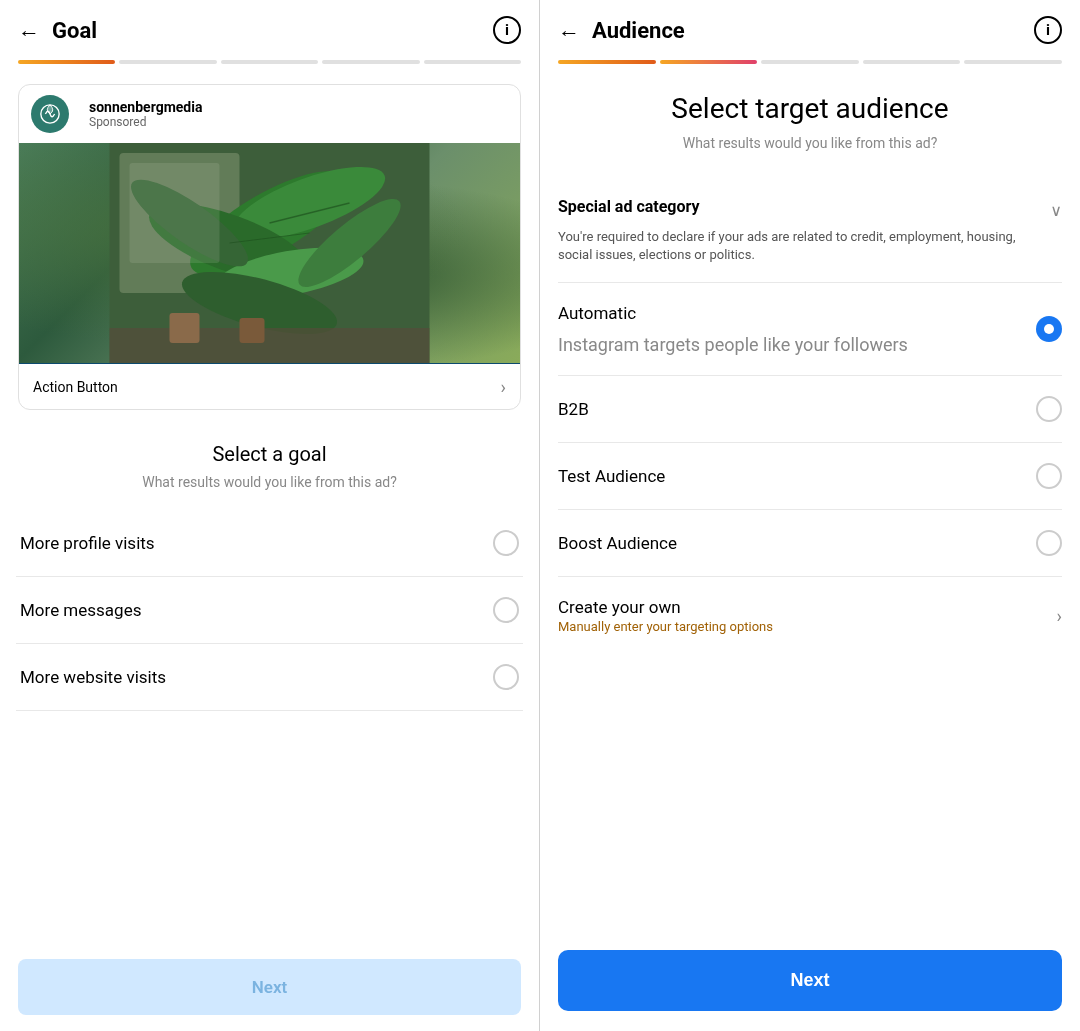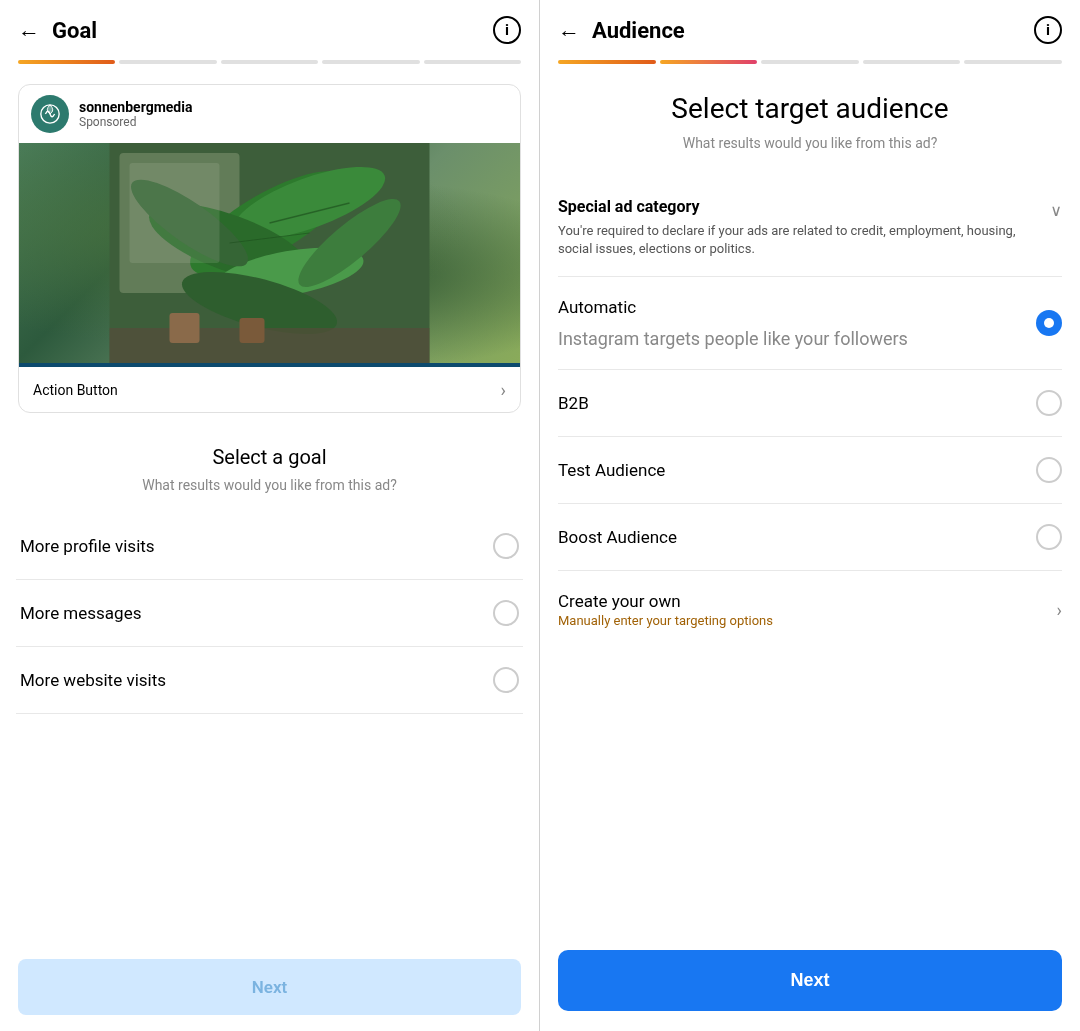--- a/index.html
+++ b/index.html
@@ -87,21 +87,21 @@
       margin: 12px 18px;
       border: 1px solid #e0e0e0;
       border-radius: 12px;
       overflow: hidden;
       background: #fff;
     }
     .ad-preview-header {
       display: flex;
       align-items: center;
       padding: 10px 12px;
-      gap: 10px;
+      gap: 20px;
     }
     .ad-avatar {
       width: 38px;
       height: 38px;
       border-radius: 50%;
       background: #2d7a6e;
       display: flex;
       align-items: center;
       justify-content: center;
       color: #fff;
@@ -133,21 +133,21 @@
       background:
         radial-gradient(ellipse at 30% 40%, rgba(80,120,60,0.6) 0%, transparent 60%),
         radial-gradient(ellipse at 70% 60%, rgba(40,80,40,0.8) 0%, transparent 50%);
     }
 
     .ad-action-row {
       display: flex;
       align-items: center;
       justify-content: space-between;
       padding: 12px 14px;
-      border-top: 4px solid #0c4a6e;
+      border-top: 1px solid #0c4a6e;
     }
     .ad-action-label {
       font-size: 14px;
       color: #000;
     }
     .chevron-right {
       color: #888;
       font-size: 18px;
     }
 
@@ -234,21 +234,21 @@
       display: flex;
       align-items: flex-start;
       justify-content: space-between;
       cursor: pointer;
     }
     .special-ad-category-text { flex: 1; padding-right: 12px; }
     .special-ad-category-title {
       font-size: 16px;
       font-weight: 700;
       color: #000;
-      margin-bottom: 6px;
+      margin-bottom: 12px;
     }
     .special-ad-category-desc {
       font-size: 13px;
       color: #555;
       line-height: 1.4;
     }
     .chevron-down {
       color: #888;
       font-size: 16px;
       margin-top: 4px;

